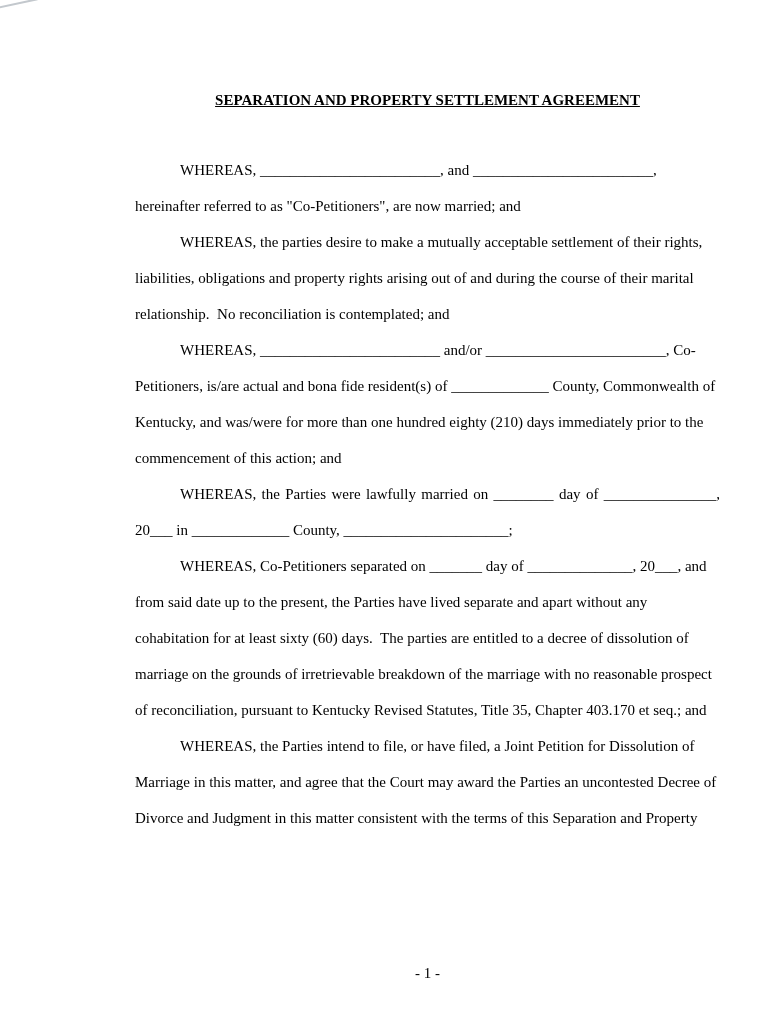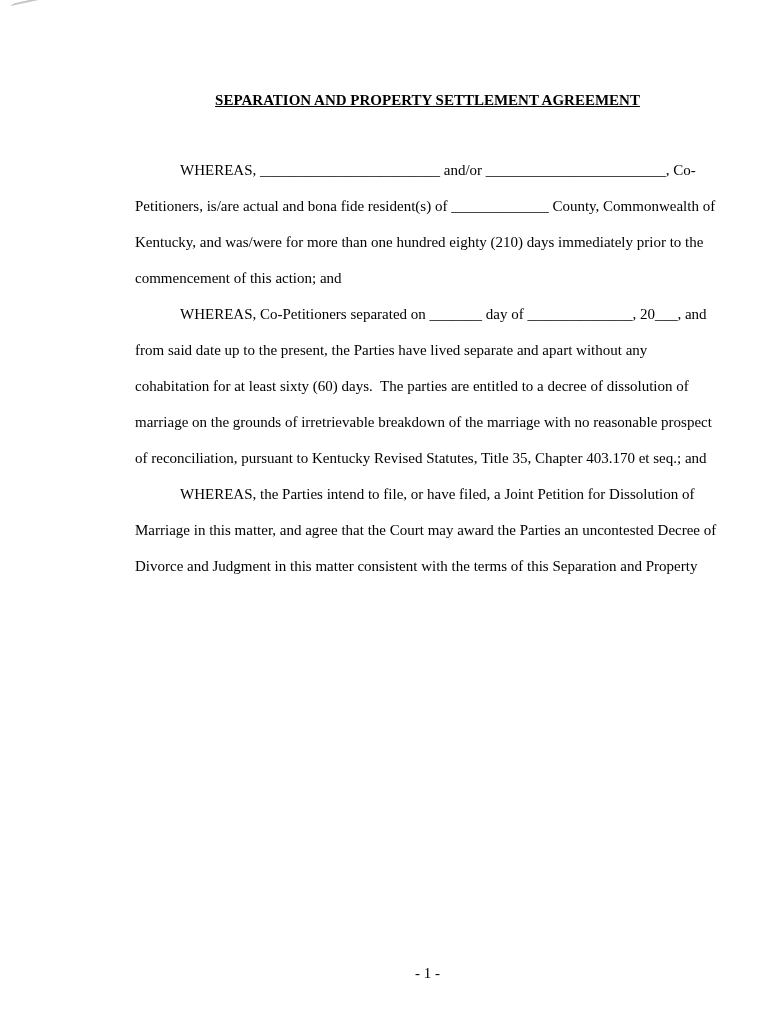--- a/index.html
+++ b/index.html
@@ -10,21 +10,20 @@
     background: #ffffff;
     font-family: "Liberation Serif", serif;
     color: #000;
   }
   .page {
     position: relative;
     width: 770px;
     height: 1024px;
     background: #ffffff;
     overflow: hidden;
-    border-radius: 27px;
   }
   .scan-artifact {
     position: absolute;
     top: 3px;
     left: -8px;
     width: 46px;
     height: 2px;
     background: #c3c8cd;
     transform: rotate(-12deg);
   }
@@ -69,20 +68,23 @@
 </head>
 <body>
 
 <div class="page">
 
   <div class="scan-artifact"></div>
 
   <h1 class="doc-title">SEPARATION AND PROPERTY SETTLEMENT AGREEMENT</h1>
 
   <div class="doc-body">
+    <p class="para">WHEREAS, ________________________, and ________________________, hereinafter referred to as "Co-Petitioners", are now married; and</p>
+    <p class="para">WHEREAS, the parties desire to make a mutually acceptable settlement of their rights, liabilities, obligations and property rights arising out of and during the course of their marital relationship.  No reconciliation is contemplated; and</p>
     <p class="para">WHEREAS, ________________________ and/or ________________________, Co-Petitioners, is/are actual and bona fide resident(s) of _____________ County, Commonwealth of Kentucky, and was/were for more than one hundred eighty (210) days immediately prior to the commencement of this action; and</p>
+    <p class="para justify">WHEREAS, the Parties were lawfully married on ________ day of _______________, 20___ in _____________ County, ______________________;</p>
     <p class="para">WHEREAS, Co-Petitioners separated on _______ day of ______________, 20___, and from said date up to the present, the Parties have lived separate and apart without any cohabitation for at least sixty (60) days.  The parties are entitled to a decree of dissolution of marriage on the grounds of irretrievable breakdown of the marriage with no reasonable prospect of reconciliation, pursuant to Kentucky Revised Statutes, Title 35, Chapter 403.170 et seq.; and</p>
     <p class="para">WHEREAS, the Parties intend to file, or have filed, a Joint Petition for Dissolution of Marriage in this matter, and agree that the Court may award the Parties an uncontested Decree of Divorce and Judgment in this matter consistent with the terms of this Separation and Property</p>
   </div>
 
   <div class="page-number">- 1 -</div>
 
 </div>
 
 </body></html>

